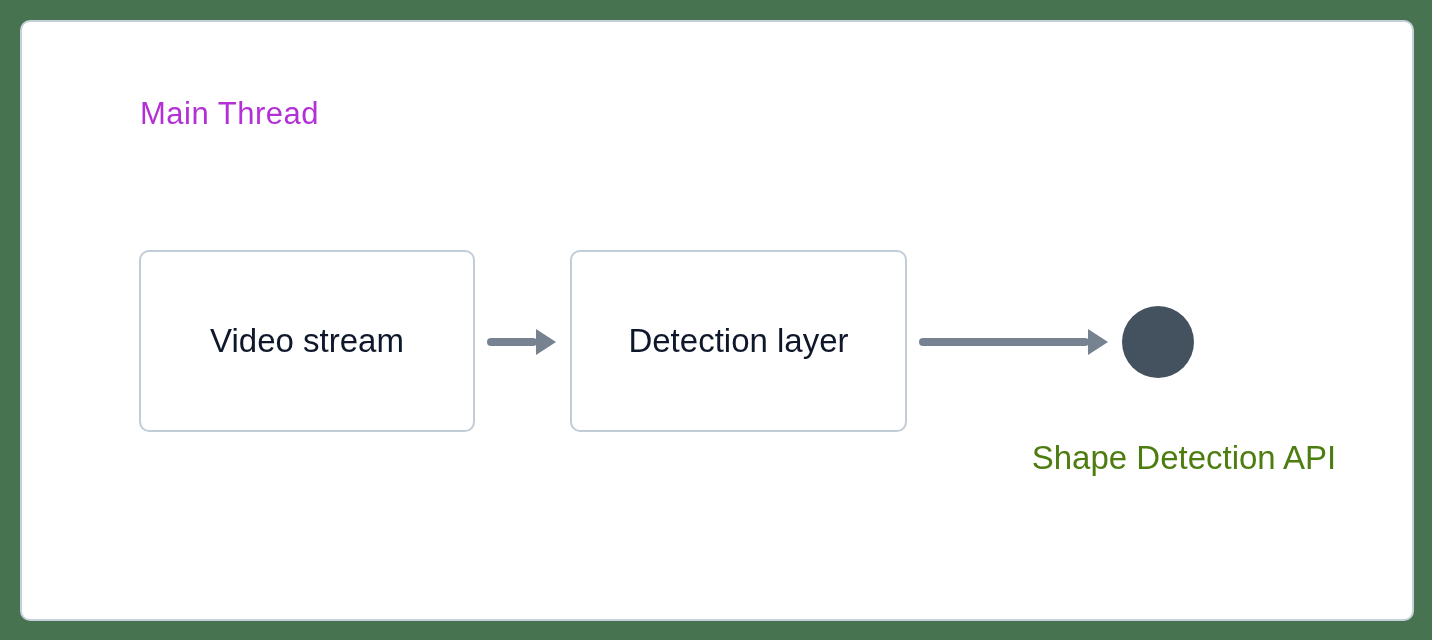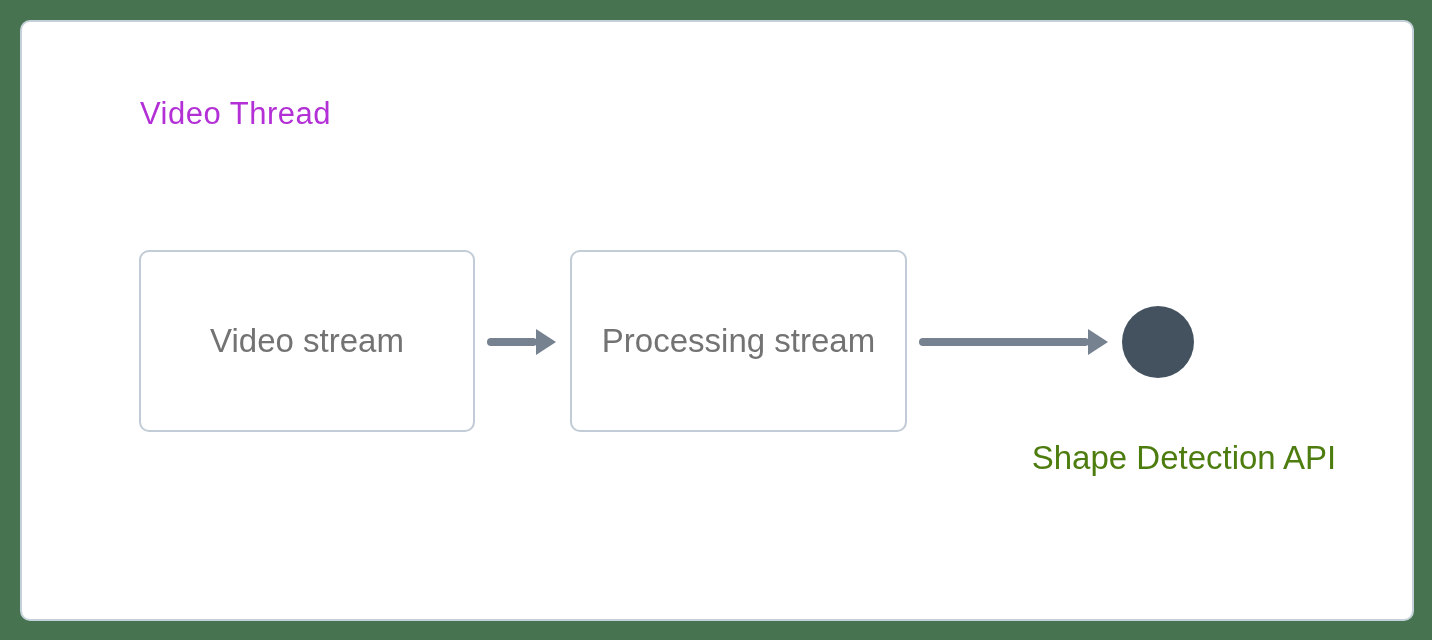--- a/index.html
+++ b/index.html
@@ -34,21 +34,21 @@
     position: absolute;
     top: 228px;
     height: 182px;
     background: #ffffff;
     border: 2px solid #c2ccd6;
     border-radius: 10px;
     display: flex;
     align-items: center;
     justify-content: center;
     font-size: 33px;
-    color: #737373;
+    color: #0f172a;
     white-space: nowrap;
   }
   .node-1 { left: 117px; width: 336px; }
   .node-2 { left: 548px; width: 337px; }
   .arrow {
     position: absolute;
     top: 316px;
     height: 8px;
     background: #76828f;
     border-radius: 4px;
@@ -84,30 +84,30 @@
     text-align: center;
     font-size: 33px;
     color: #4d7c0f;
     white-space: nowrap;
   }
 </style>
 </head>
 <body>
 
 <div class="card">
-  <span class="lane-label">Video Thread</span>
+  <span class="lane-label">Main Thread</span>
 
   <div class="node node-1">
     <span>Video stream</span>
   </div>
 
   <div class="arrow arrow-1"></div>
 
   <div class="node node-2">
-    <span>Processing stream</span>
+    <span>Detection layer</span>
   </div>
 
   <div class="arrow arrow-2"></div>
 
   <div class="endpoint-circle"></div>
 
   <div class="endpoint-label">Shape Detection API</div>
 </div>
 
 </body></html>

